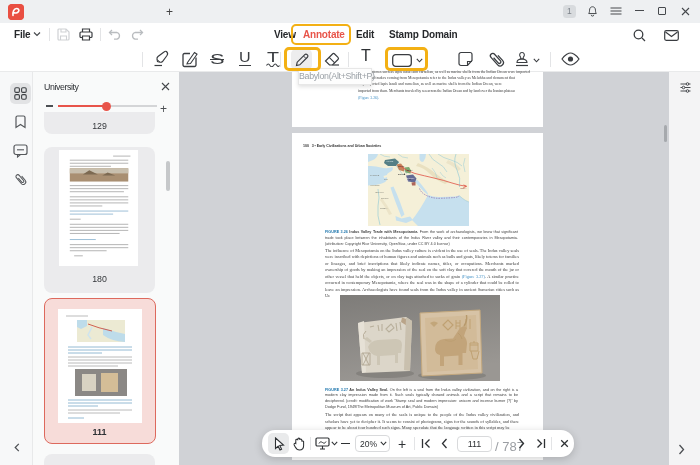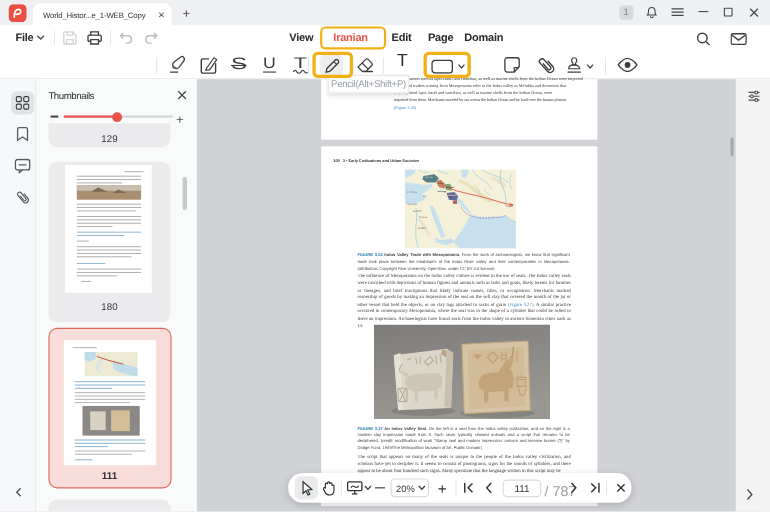--- a/index.html
+++ b/index.html
@@ -37,24 +37,20 @@
 </head>
 <body>
 <div id="app">
 
   <div id="titlebar" class="abs"></div>
   <div id="logo" class="abs"></div>
     <svg class="abs" style="left:8px;top:4px" width="16" height="16" viewBox="0 0 16 16">
       <rect width="16" height="16" rx="4.5" fill="#e94f42"></rect>
       <path d="M5 11.5 C4.5 8 6 4.5 8.5 4.5 C10.5 4.5 11.5 6 10.5 7.5 C9.5 9 7 9.5 5.5 8.5" fill="none" stroke="#fff" stroke-width="1.6" stroke-linecap="round"></path>
     </svg>
-  <div id="tab" class="abs">
-      <span class="t">World_Histor...e_1-WEB_Copy</span>
-      <span class="x">✕</span>
-    </div>
   <div class="abs plus">+</div>
 
   <div class="abs" style="left:563px;top:5px;width:12.5px;height:12.5px;background:#d8dbde;border-radius:3.5px;font-size:8.5px;color:#7d838a;text-align:center;line-height:12.5px;">1</div>
   <svg class="abs" style="left:586.5px;top:5px" width="11" height="12" viewBox="0 0 13 14">
       <path d="M2 10 C2 10 3 9 3 6 C3 3.5 4.5 2 6.5 2 C8.5 2 10 3.5 10 6 C10 9 11 10 11 10 Z" fill="none" stroke="#3c4043" stroke-width="1.1"></path>
       <path d="M5 11.5 a1.5 1.5 0 0 0 3 0" fill="none" stroke="#3c4043" stroke-width="1.1"></path>
     </svg>
   <svg class="abs" style="left:610px;top:7px" width="12" height="8" viewBox="0 0 12 8">
       <path d="M0.5 1 H11.5 M0.5 4 H11.5 M0.5 7 H11.5" stroke="#46494d" stroke-width="1.2"></path>
     </svg>
@@ -82,25 +78,25 @@
   <div class="sep" style="left:100px;top:28px;height:13px;"></div>
   <svg class="abs" style="left:108px;top:29px" width="14" height="11" viewBox="0 0 14 11">
       <path d="M4 1 L1.5 3.5 L4 6" fill="none" stroke="#b9bcbf" stroke-width="1.3"></path>
       <path d="M1.8 3.5 H9 A3.5 3.5 0 0 1 9 10.2 H6" fill="none" stroke="#b9bcbf" stroke-width="1.3"></path>
     </svg>
   <svg class="abs" style="left:130px;top:29px" width="14" height="11" viewBox="0 0 14 11">
       <path d="M10 1 L12.5 3.5 L10 6" fill="none" stroke="#b9bcbf" stroke-width="1.3"></path>
       <path d="M12.2 3.5 H5 A3.5 3.5 0 0 0 5 10.2 H8" fill="none" stroke="#b9bcbf" stroke-width="1.3"></path>
     </svg>
 
-  <div class="mi" style="left:263px;">View</div>
-  <div class="mi" style="left:303px;color:#e8554a;">Iranian</div>
+  <div class="mi" style="left:274px;">View</div>
+  <div class="mi" style="left:303px;color:#e8554a;">Annotate</div>
   <div class="obox" style="left:291px;top:24px;width:60px;height:21px;border-width:2.5px;"></div>
   <div class="mi" style="left:356px;">Edit</div>
-  <div class="mi" style="left:389px;">Page</div>
+  <div class="mi" style="left:389px;">Stamp</div>
   <div class="mi" style="left:422px;">Domain</div>
 
   <svg class="abs" style="left:633px;top:29px" width="13" height="13" viewBox="0 0 13 13">
       <circle cx="5.5" cy="5.5" r="4.3" fill="none" stroke="#3a3d41" stroke-width="1.3"></circle>
       <path d="M9 9 L12 12" stroke="#3a3d41" stroke-width="1.3"></path>
     </svg>
   <svg class="abs" style="left:664px;top:30px" width="15" height="11" viewBox="0 0 15 11">
       <rect x="0.7" y="0.7" width="13.6" height="9.6" rx="1.5" fill="none" stroke="#3a3d41" stroke-width="1.2"></rect>
       <path d="M1.5 2 L7.5 6.5 L13.5 2" fill="none" stroke="#3a3d41" stroke-width="1.2"></path>
     </svg>
@@ -184,21 +180,21 @@
       <path d="M4.5 10.5 L4.5 13 L7.5 10.5" fill="none" stroke="#55585c" stroke-width="1.1"></path>
       <path d="M4 5.8 H11" stroke="#55585c" stroke-width="1.1"></path>
     </svg>
   <svg class="abs" style="left:15px;top:172px" width="12" height="14" viewBox="0 0 10 14" overflow="visible">
       <g transform="rotate(-40 5 7)">
         <path d="M3.6 4.5 L3.6 9.8 A1.2 1.2 0 0 0 6 9.8 L6 3 A1.85 1.85 0 0 0 2.3 3 L2.3 10.6 A2.55 2.55 0 0 0 7.4 10.6 L7.4 5.2" fill="none" stroke="#55585c" stroke-width="1.05"></path>
       </g>
     </svg>
   <div id="thumbpanel" class="abs"></div>
 
-  <div class="abs" style="left:44px;top:82px;font-size:8.8px;letter-spacing:-0.4px;color:#2c2f33;">Thumbnails</div>
+  <div class="abs" style="left:44px;top:82px;font-size:8.8px;letter-spacing:-0.4px;color:#2c2f33;">University</div>
   <svg class="abs" style="left:161px;top:82px" width="9" height="9" viewBox="0 0 9 9">
       <path d="M1 1 L8 8 M8 1 L1 8" stroke="#44474b" stroke-width="1.1"></path>
     </svg>
 
   <div class="abs" style="left:46px;top:105px;width:7px;height:1.6px;background:#4c4f53;"></div>
   <div class="abs" style="left:58px;top:105.3px;width:99px;height:1.4px;background:#d4d5d7;"></div>
   <div class="abs" style="left:58px;top:105.3px;width:48px;height:1.4px;background:#e8544a;"></div>
   <div class="abs" style="left:102px;top:101.5px;width:9px;height:9px;background:#e8544a;border-radius:50%;"></div>
   <div class="abs" style="left:160px;top:101.5px;font-size:12px;color:#4c4f53;">+</div>
 
@@ -444,14 +440,14 @@
       <path d="M1.5 1 L5.5 5.5 L1.5 10" fill="none" stroke="#2e3134" stroke-width="1.3"></path>
     </svg>
   <svg class="abs" style="left:536px;top:438px" width="10" height="11" viewBox="0 0 10 11">
       <path d="M1.5 1.5 L5.5 5.5 L1.5 9.5" fill="none" stroke="#2e3134" stroke-width="1.3"></path>
       <path d="M8.5 1 V10" stroke="#2e3134" stroke-width="1.3"></path>
     </svg>
   <div class="sep" style="left:551px;top:437px;height:13px;"></div>
   <svg class="abs" style="left:560px;top:439px" width="9" height="9" viewBox="0 0 9 9">
       <path d="M1.2 1.2 L7.8 7.8 M7.8 1.2 L1.2 7.8" stroke="#2e3134" stroke-width="1.25"></path>
     </svg>
-  <div id="tooltip" class="abs">Pencil(Alt+Shift+P)</div>
+  <div id="tooltip" class="abs">Babylon(Alt+Shift+P)</div>
 </div>
 
 </body></html>

